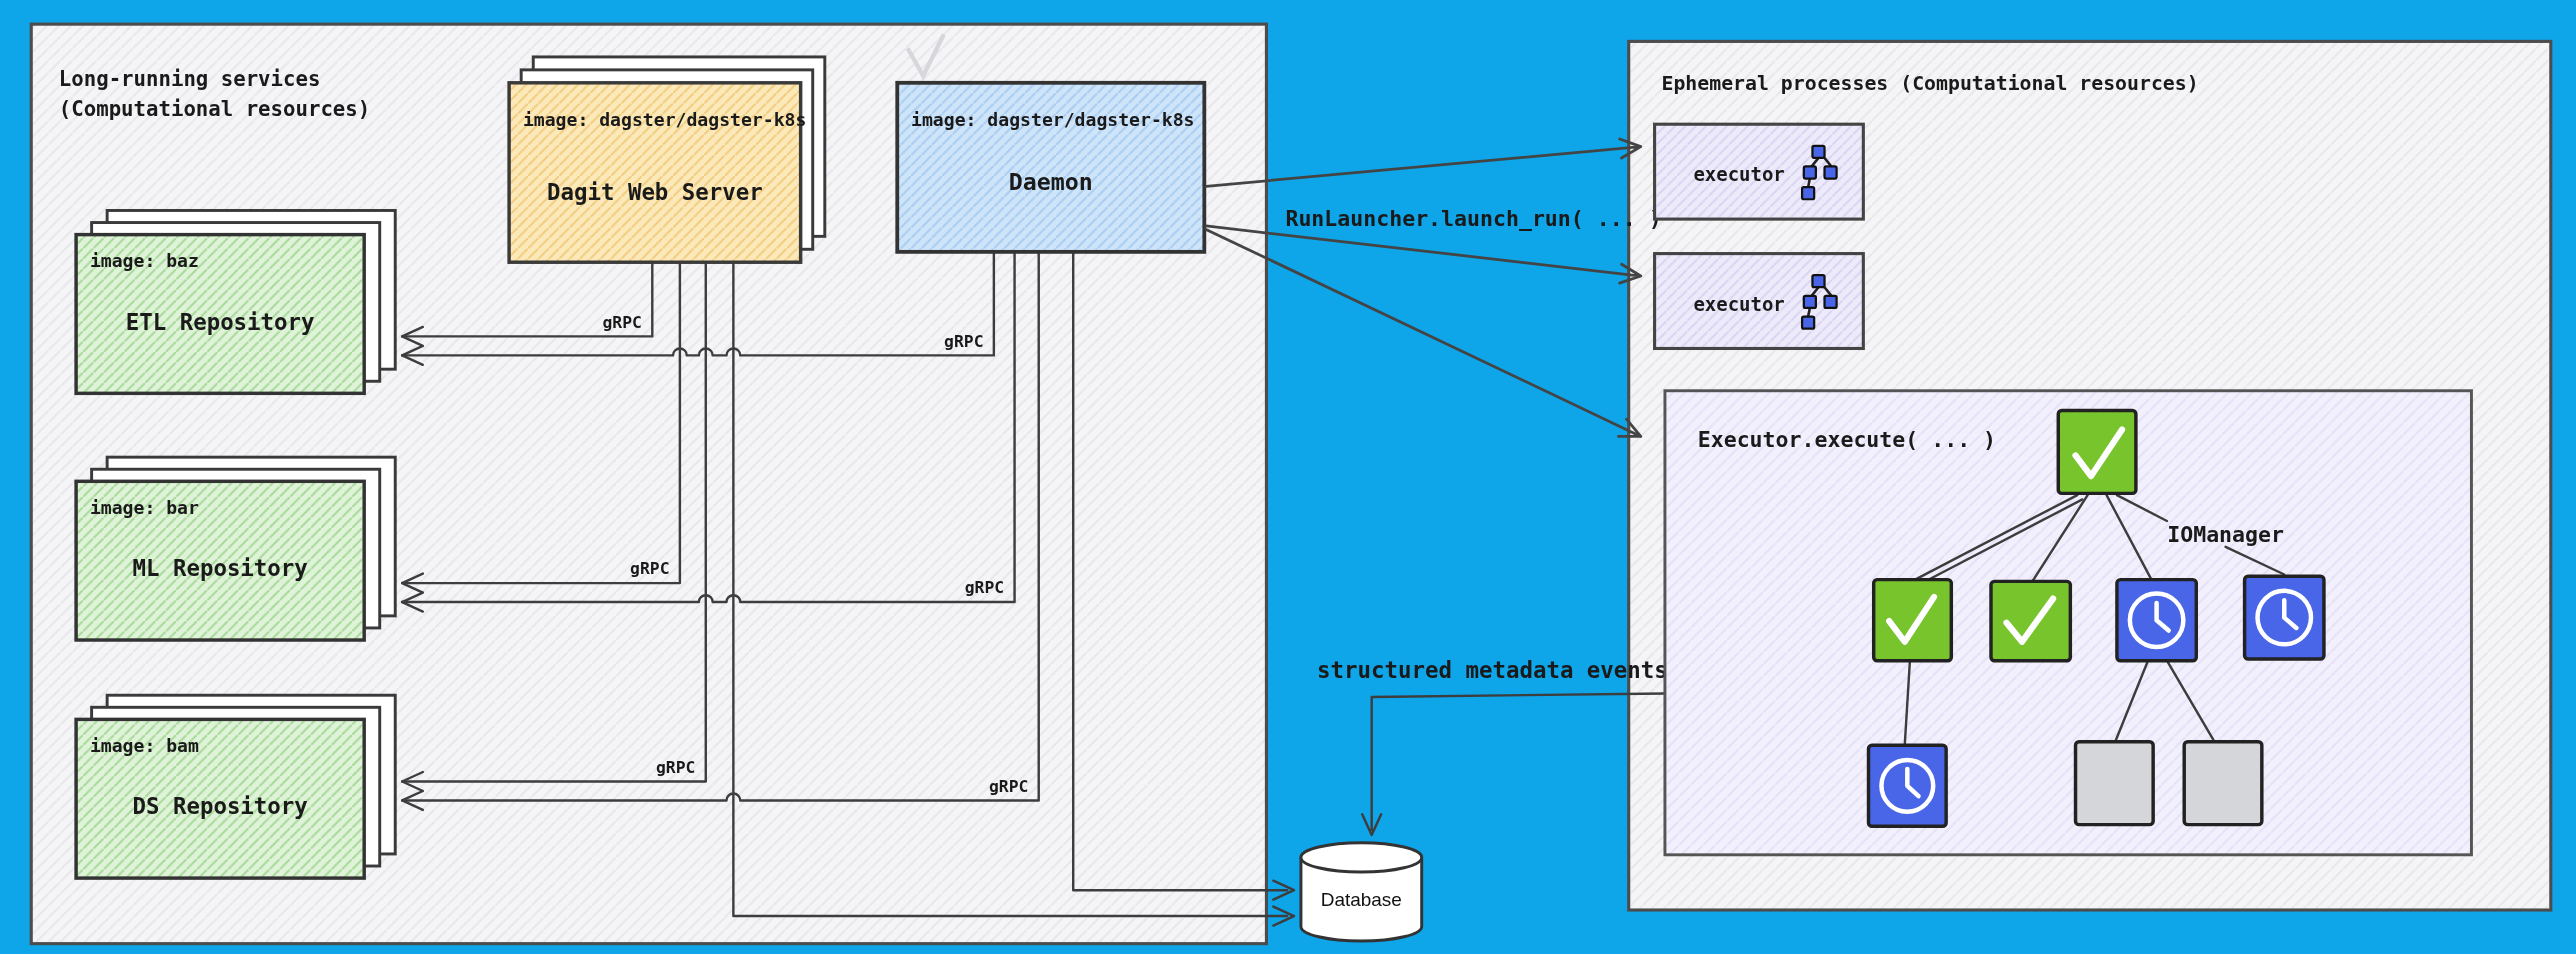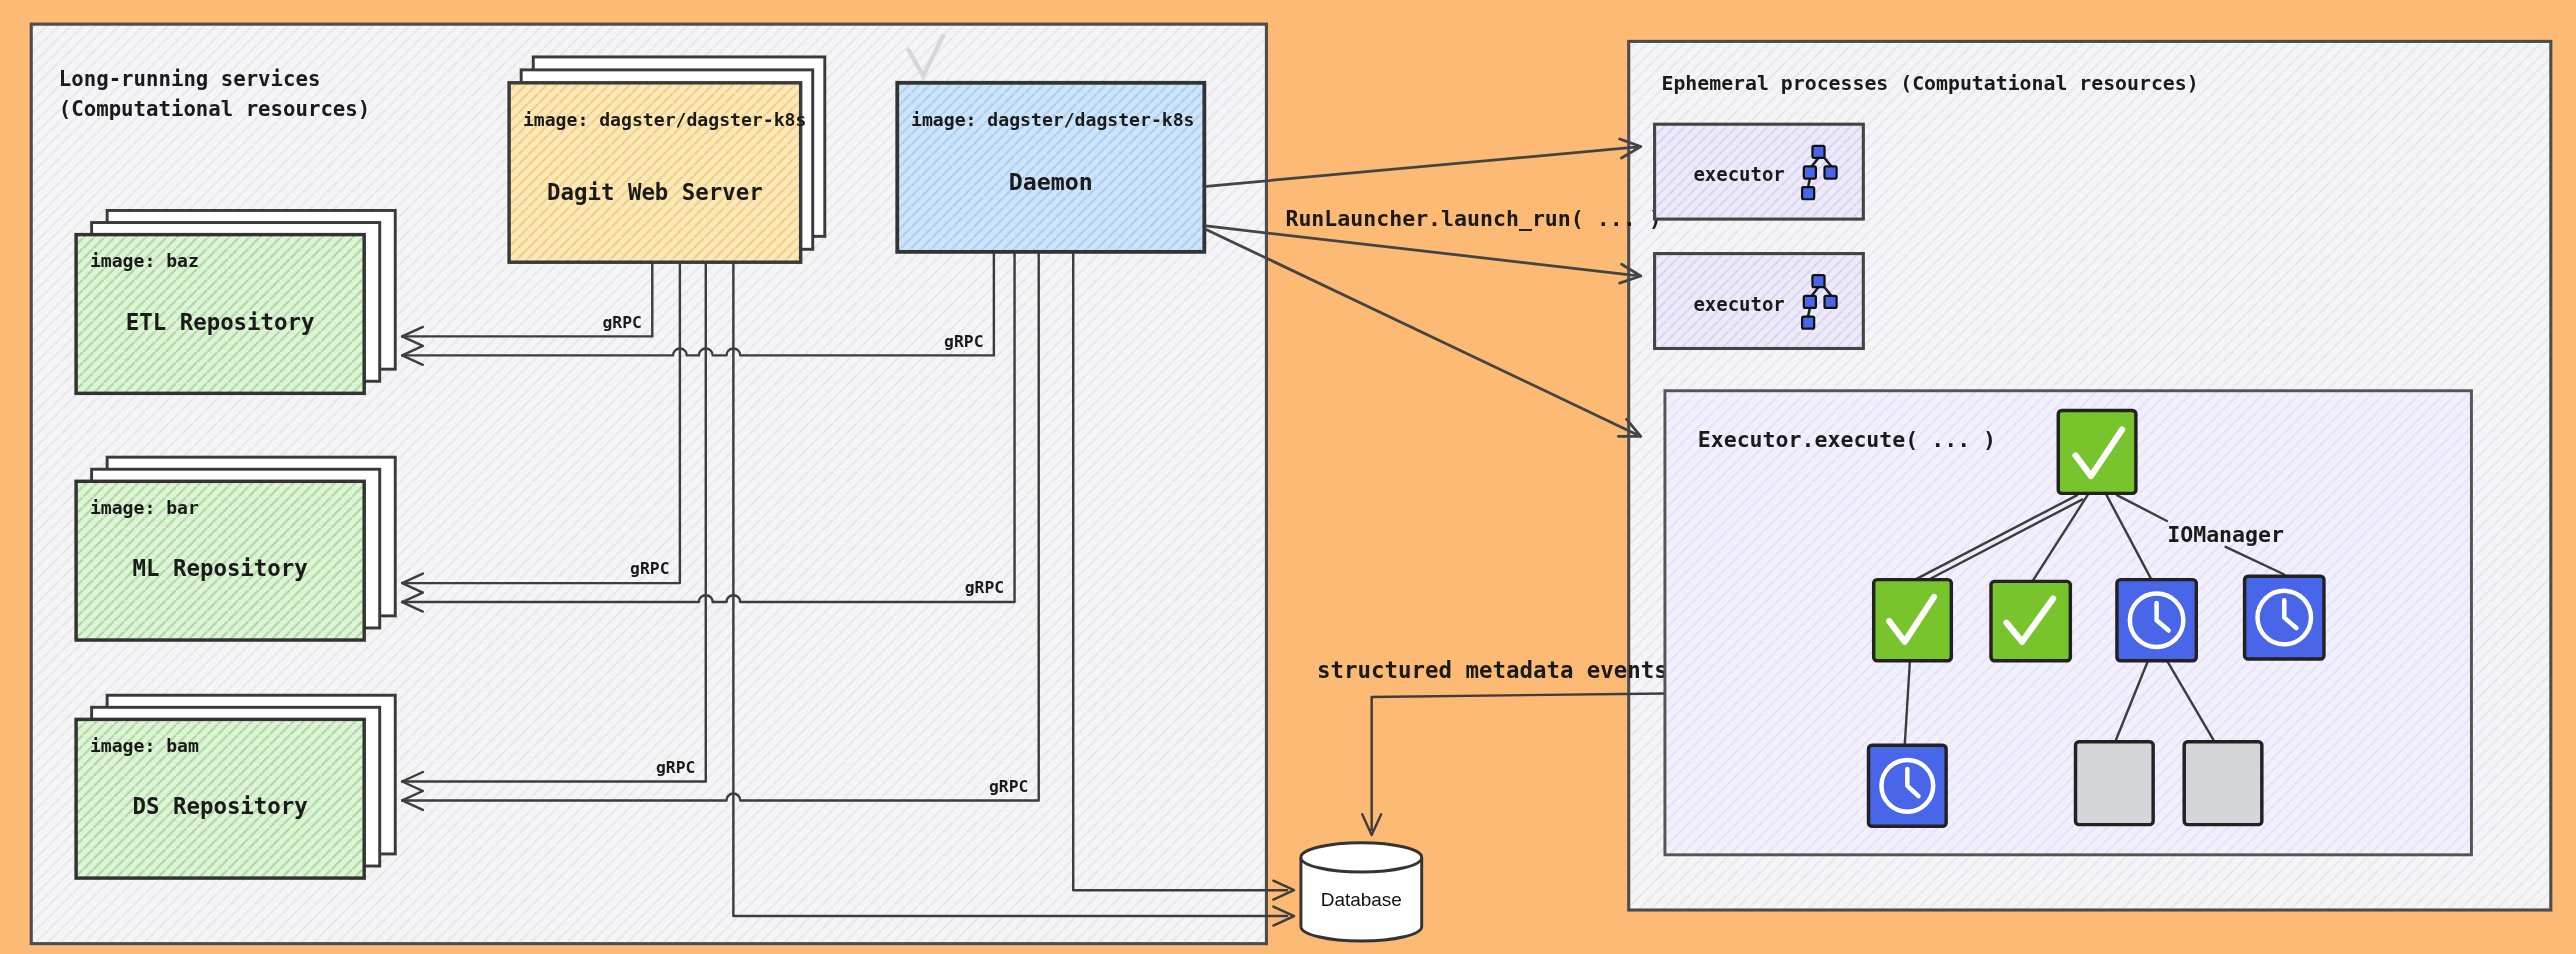--- a/index.html
+++ b/index.html
@@ -1,16 +1,16 @@
 <!DOCTYPE html>
 <html style="font-size:14px"><head>
 <meta charset="utf-8">
 <style>
   html,body{margin:0;padding:0;background:#fff;}
-  .wrap{width:2576px;height:954px;overflow:hidden;background:#fdba74;}
+  .wrap{width:2576px;height:954px;overflow:hidden;background:#0ea5e9;}
   svg{display:block;}
   .mono{font-family:"DejaVu Sans Mono",monospace;fill:#1a1a1a;font-weight:600;}
   .b{font-weight:700;}
   .sans{font-family:"Liberation Sans",sans-serif;fill:#111;font-weight:400;}
   .ln{stroke:#3d3d3d;stroke-width:1.4;fill:none;stroke-linecap:round;stroke-linejoin:round;}
   .ln2{stroke:#444;stroke-width:1.6;fill:none;stroke-linecap:round;}
   .card{fill:#ffffff;stroke:#3a3a3a;stroke-width:1.7;}
   .panel{stroke:#4c4c4c;stroke-width:1.8;}
   .nodebx{stroke:#222;stroke-width:2;}
   .chk{stroke:#fff;stroke-width:3.6;fill:none;stroke-linecap:round;stroke-linejoin:round;}

